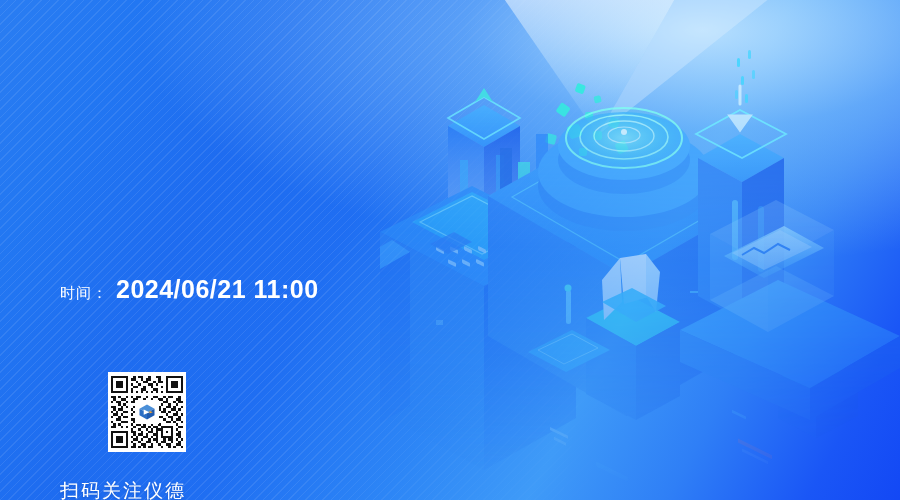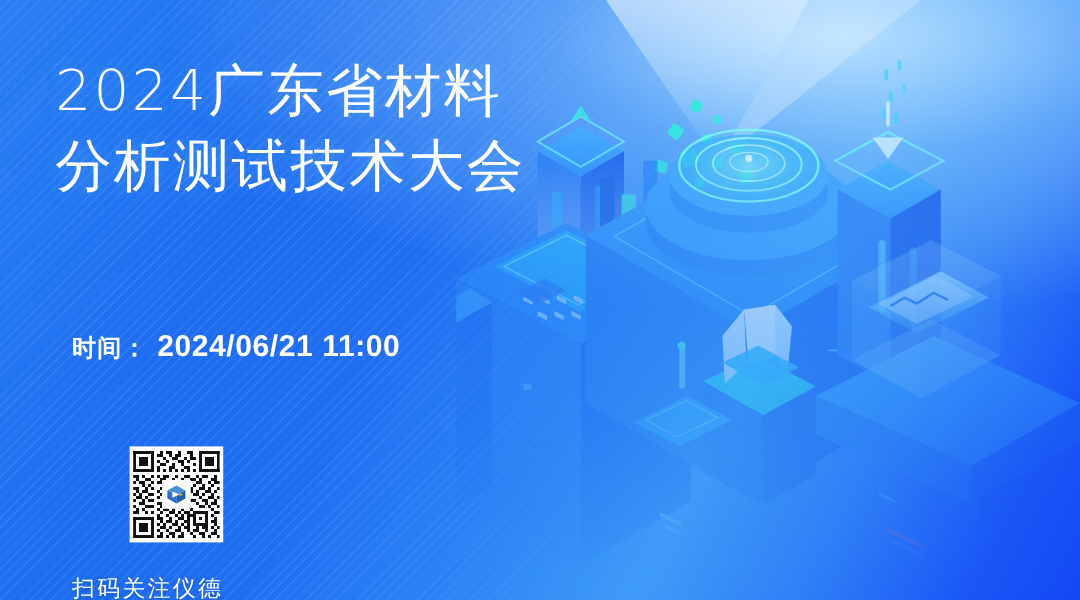--- a/index.html
+++ b/index.html
@@ -67,21 +67,21 @@
     font-family:"DejaVu Sans","Liberation Sans",sans-serif;
     text-shadow:0 0 14px rgba(120,200,255,0.35);
     white-space:pre-wrap;
   }
 
   .time-row{
     position:absolute;left:60px;top:275px;
     display:flex;align-items:baseline;gap:8px;
     color:#ffffff;
   }
-  .time-label{font-size:20px;font-weight:700;letter-spacing:1px;}
+  .time-label{font-size:15px;font-weight:400;letter-spacing:1px;}
   .time-value{font-size:25px;font-weight:700;letter-spacing:0.5px;text-align:right;}
 
   
   .qr-row{position:absolute;left:60px;top:372px;display:flex;align-items:flex-end;gap:26px;flex-direction:column;}
   .qr-box{
     position:relative;
     width:78px;height:80px;
     background:#ffffff;
     padding:3px;
   }
@@ -310,21 +310,20 @@
 
         <g>
           <polygon points="-30,264 12,240 30,252 -12,276" fill="#46b0ff" opacity=".8"></polygon>
           <polygon points="-30,264 -12,276 -12,430 -30,418" fill="#2f86f5" opacity=".8"></polygon>
           <polygon points="-12,276 30,252 30,406 -12,430" fill="#1f6bf0" opacity=".8"></polygon>
         </g>
       </g>
     </svg>
   </div>
 
-  <div class="title">2024广东省材料分析测试技术大会</div>
 
   <div class="time-row">
     <span class="time-label">时间：</span>
     <span class="time-value">2024/06/21 11:00</span>
   </div>
 
   <div class="qr-row">
     <div class="qr-box">
       <div class="qr-canvas">
         <svg viewBox="0 0 29 29" shape-rendering="crispEdges" xmlns="http://www.w3.org/2000/svg">

